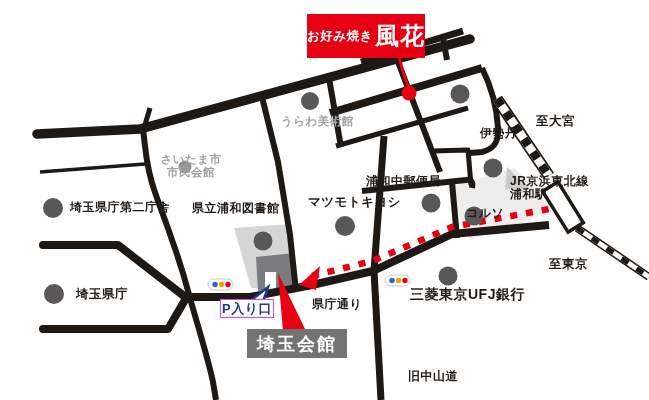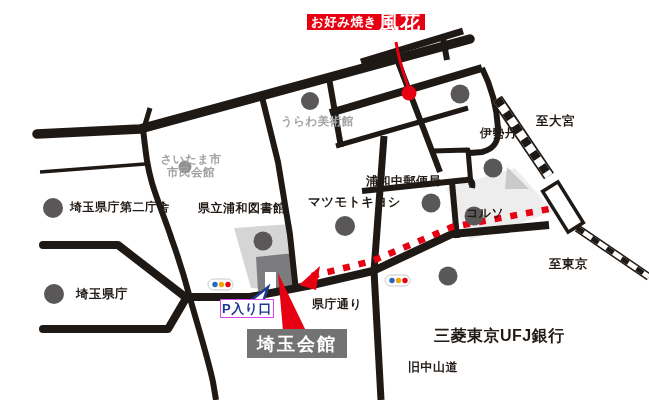--- a/index.html
+++ b/index.html
@@ -8,26 +8,26 @@
     font-family:"Liberation Sans","DejaVu Sans",sans-serif;
   }
   .map svg{position:absolute;left:0;top:0;}
   .label{
     position:absolute;font-size:12px;font-weight:700;color:#221a15;
     white-space:nowrap;line-height:1.12;letter-spacing:.5px;
   }
   .label.gray{color:#a2a2a3;}
   .label.center{text-align:center;}
   .shop-box{
-    position:absolute;left:307px;top:14px;width:118px;height:16px;
+    position:absolute;left:307px;top:14px;width:118px;height:44px;
     background:#e60012;color:#ffffff;display:flex;align-items:center;justify-content:center;
     gap:2px;
   }
   .shop-box .prefix{font-size:12.5px;font-weight:700;letter-spacing:.5px;}
-  .shop-box .name{font-size:20px;font-weight:700;letter-spacing:1px;}
+  .shop-box .name{font-size:24px;font-weight:700;letter-spacing:1px;}
   .dest-box{
     position:absolute;left:247px;top:329px;width:100px;height:29px;
     background:#737373;color:#ffffff;display:flex;align-items:center;justify-content:center;
     font-size:18px;font-weight:700;letter-spacing:2px;
   }
   .parking-box{
     position:absolute;left:220px;top:299px;width:52px;height:17px;
     background:#ffffff;border:1px solid #d946ef;color:#1d3994;
     display:flex;align-items:center;justify-content:center;
     font-size:13px;font-weight:700;letter-spacing:.5px;
@@ -122,28 +122,32 @@
 
   <div class="label gray center" style="left:158px;top:133px;width:66px;font-size:11.5px;margin-top:20px;">
     <span>さいたま市</span><br>
     <span>市民会館</span>
   </div>
   <div class="label gray" style="left:281px;top:115px;font-size:11.5px;">うらわ美術館</div>
   <div class="label" style="left:480px;top:127px;">伊勢丹</div>
   <div class="label" style="left:466px;top:186px;margin-top:21px;">コルソ</div>
   <div class="label" style="left:366px;top:175px;">浦和中郵便局</div>
   <div class="label" style="left:308px;top:195px;font-size:12.5px;">マツモトキヨシ</div>
-  <div class="label" style="left:198px;top:202px;">県立浦和図書館</div>
+  <div class="label" style="left:192px;top:202px;">県立浦和図書館</div>
   <div class="label" style="left:70px;top:201px;">埼玉県庁第二庁舎</div>
   <div class="label" style="left:68px;top:287px;font-size:12.5px;margin-left:8px;">埼玉県庁</div>
-  <div class="label" style="left:434px;top:287px;font-size:16px;margin-top:40px;">三菱東京UFJ銀行</div>
+  <div class="label" style="left:410px;top:287px;font-size:14px;">三菱東京UFJ銀行</div>
   <div class="label" style="left:312px;top:298px;">県庁通り</div>
-  <div class="label" style="left:408px;top:361px;">旧中山道</div>
+  <div class="label" style="left:408px;top:370px;">旧中山道</div>
   <div class="label" style="left:536px;top:114px;font-size:12.5px;">至大宮</div>
   <div class="label" style="left:549px;top:257px;font-size:12.5px;">至東京</div>
+  <div class="label" style="left:510px;top:175px;">
+    <span>JR京浜東北線</span><br>
+    <span>浦和駅</span>
+  </div>
 
   <div class="shop-box">
     <span class="prefix">お好み焼き</span>
     <span class="name">風花</span>
   </div>
   <div class="dest-box">埼玉会館</div>
   <div class="parking-box">P入り口</div>
 
 </div>
 

